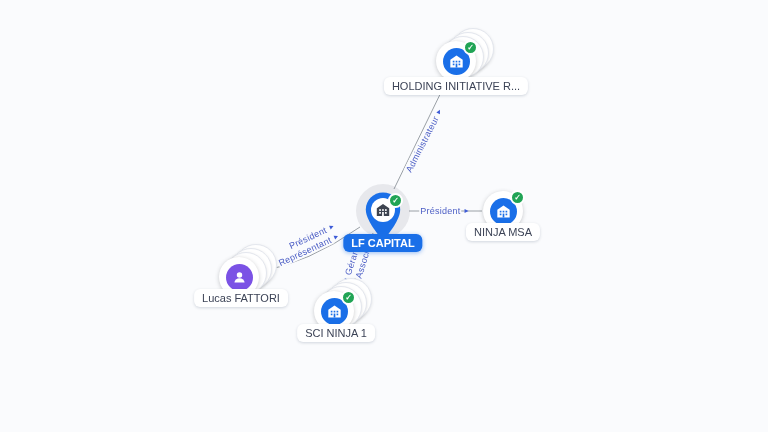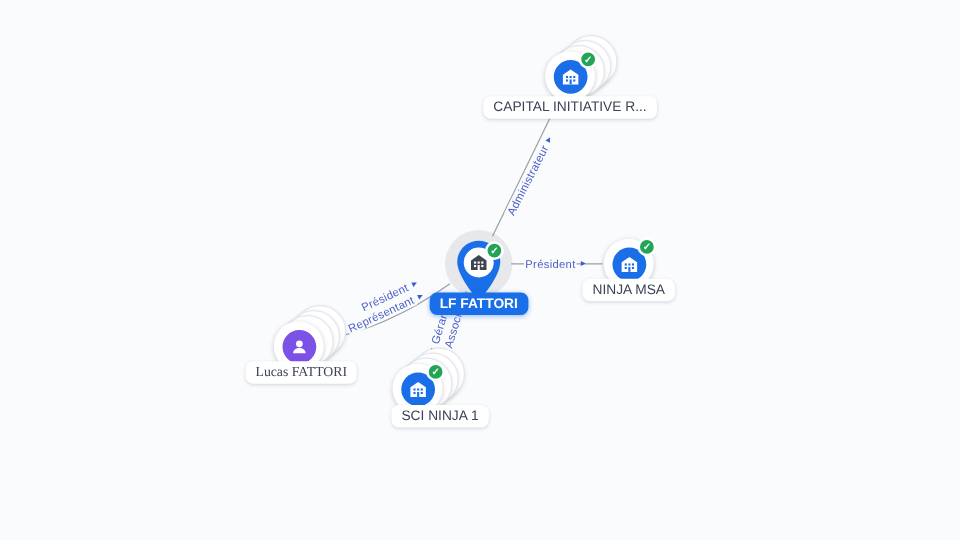--- a/index.html
+++ b/index.html
@@ -127,21 +127,21 @@
             <rect x="7.1" y="10.2" width="1.8" height="4.2"></rect>
               <rect x="10.2" y="10.2" width="1.8" height="1.8"></rect>
           </g>
         </svg>
       </div>
       <div class="badge">
           <span>✓</span>
         </div>
     </div>
   </div>
-  <div class="nlabel" style="left:456px;top:86px;">CAPITAL INITIATIVE R...</div>
+  <div class="nlabel" style="left:456px;top:86px;">HOLDING INITIATIVE R...</div>
 
   <div class="node" style="left:483px;top:191px;">
     <div class="disc">
       <div class="inner company-bg">
         <svg width="15" height="15" viewBox="0 0 16 16">
           <path d="M8 1.6 L14.6 6.2 V14.4 H1.4 V6.2 Z" fill="#ffffff"></path>
           <g fill="#1a6fe8">
             <rect x="4" y="7.2" width="1.8" height="1.8"></rect>
               <rect x="7.1" y="7.2" width="1.8" height="1.8"></rect>
             <rect x="10.2" y="7.2" width="1.8" height="1.8"></rect>
@@ -164,21 +164,21 @@
     <div class="stack s1"></div>
     <div class="disc">
       <div class="inner person-bg">
         <svg width="15" height="15" viewBox="0 0 16 16" fill="#ffffff">
           <circle cx="8" cy="5.4" r="2.9"></circle>
           <path d="M2.6 13.4 a5.4 4.6 0 0 1 10.8 0 Z"></path>
         </svg>
       </div>
     </div>
   </div>
-  <div class="nlabel" style="left:241px;top:298px;font-family:Liberation Serif, serif;">Lucas FATTORI</div>
+  <div class="nlabel" style="left:241px;top:298px;">Lucas FATTORI</div>
 
   <div class="node" style="left:314px;top:291px;">
     <div class="stack s3"></div>
     <div class="stack s2"></div>
     <div class="stack s1"></div>
     <div class="disc">
       <div class="inner company-bg">
         <svg width="15" height="15" viewBox="0 0 16 16">
           <path d="M8 1.6 L14.6 6.2 V14.4 H1.4 V6.2 Z" fill="#ffffff"></path>
           <g fill="#1a6fe8">
@@ -189,21 +189,21 @@
             <rect x="7.1" y="10.2" width="1.8" height="4.2"></rect>
               <rect x="10.2" y="10.2" width="1.8" height="1.8"></rect>
           </g>
         </svg>
       </div>
       <div class="badge">
           <span>✓</span>
         </div>
     </div>
   </div>
-  <div class="nlabel" style="left:336px;top:333px;margin-left:16px;">SCI NINJA 1</div>
+  <div class="nlabel" style="left:336px;top:333px;">SCI NINJA 1</div>
 
   <div class="halo"></div>
   <div class="pin">
     <svg width="46" height="52" viewBox="0 0 46 52">
       <path d="M23 1.5 C13.3 1.5 5.8 9 5.8 18.6 C5.8 31 23 49.5 23 49.5 C23 49.5 40.2 31 40.2 18.6 C40.2 9 32.7 1.5 23 1.5 Z" fill="#1a6fe8"></path>
       <circle cx="23" cy="19" r="12" fill="#ffffff"></circle>
       <g transform="translate(15.5,11.5)">
         <path d="M7.5 1.5 L13.7 5.8 V13.5 H1.3 V5.8 Z" fill="#3e4450"></path>
         <g fill="#ffffff">
           <rect x="3.7" y="6.7" width="1.7" height="1.7"></rect>
@@ -212,15 +212,15 @@
             <rect x="3.7" y="9.5" width="1.7" height="1.7"></rect>
           <rect x="6.6" y="9.5" width="1.7" height="4"></rect>
             <rect x="9.5" y="9.5" width="1.7" height="1.7"></rect>
         </g>
       </g>
     </svg>
     <div class="badge">
         <span>✓</span>
       </div>
   </div>
-  <div class="nlabel sel" style="left:383px;top:243px;">LF FATTORI</div>
+  <div class="nlabel sel" style="left:383px;top:243px;">LF CAPITAL</div>
 
 </div>
 
 </body></html>

